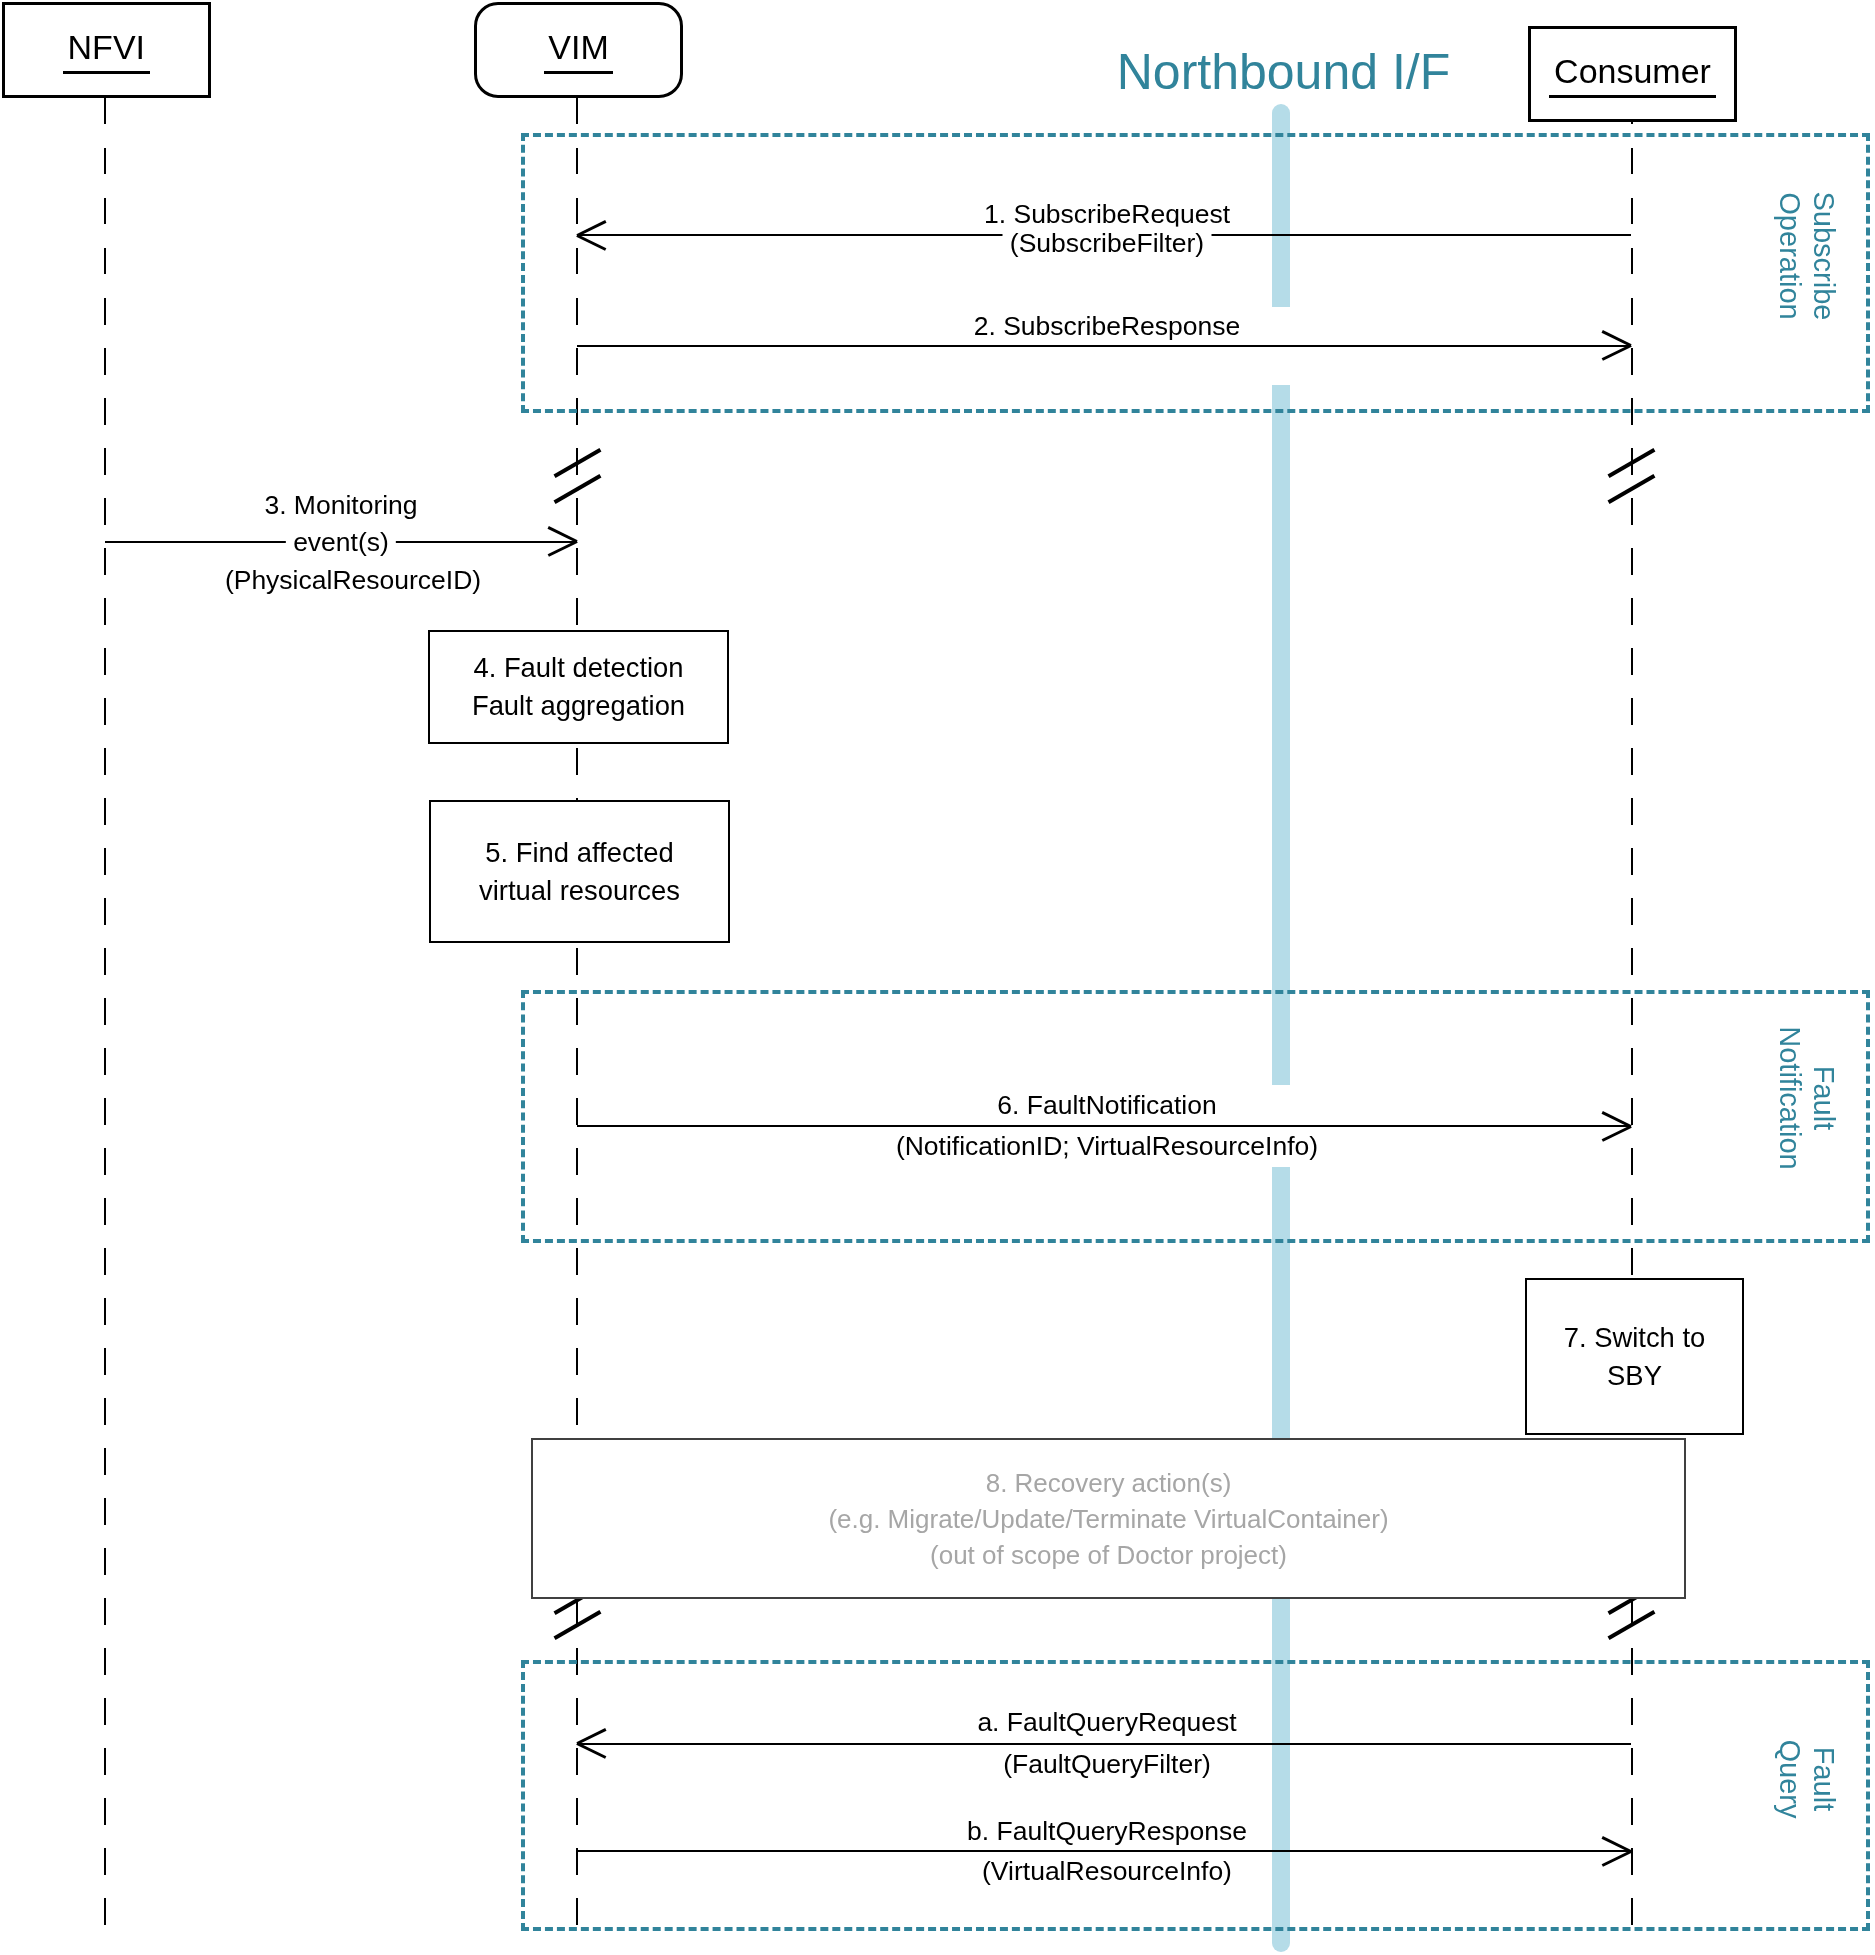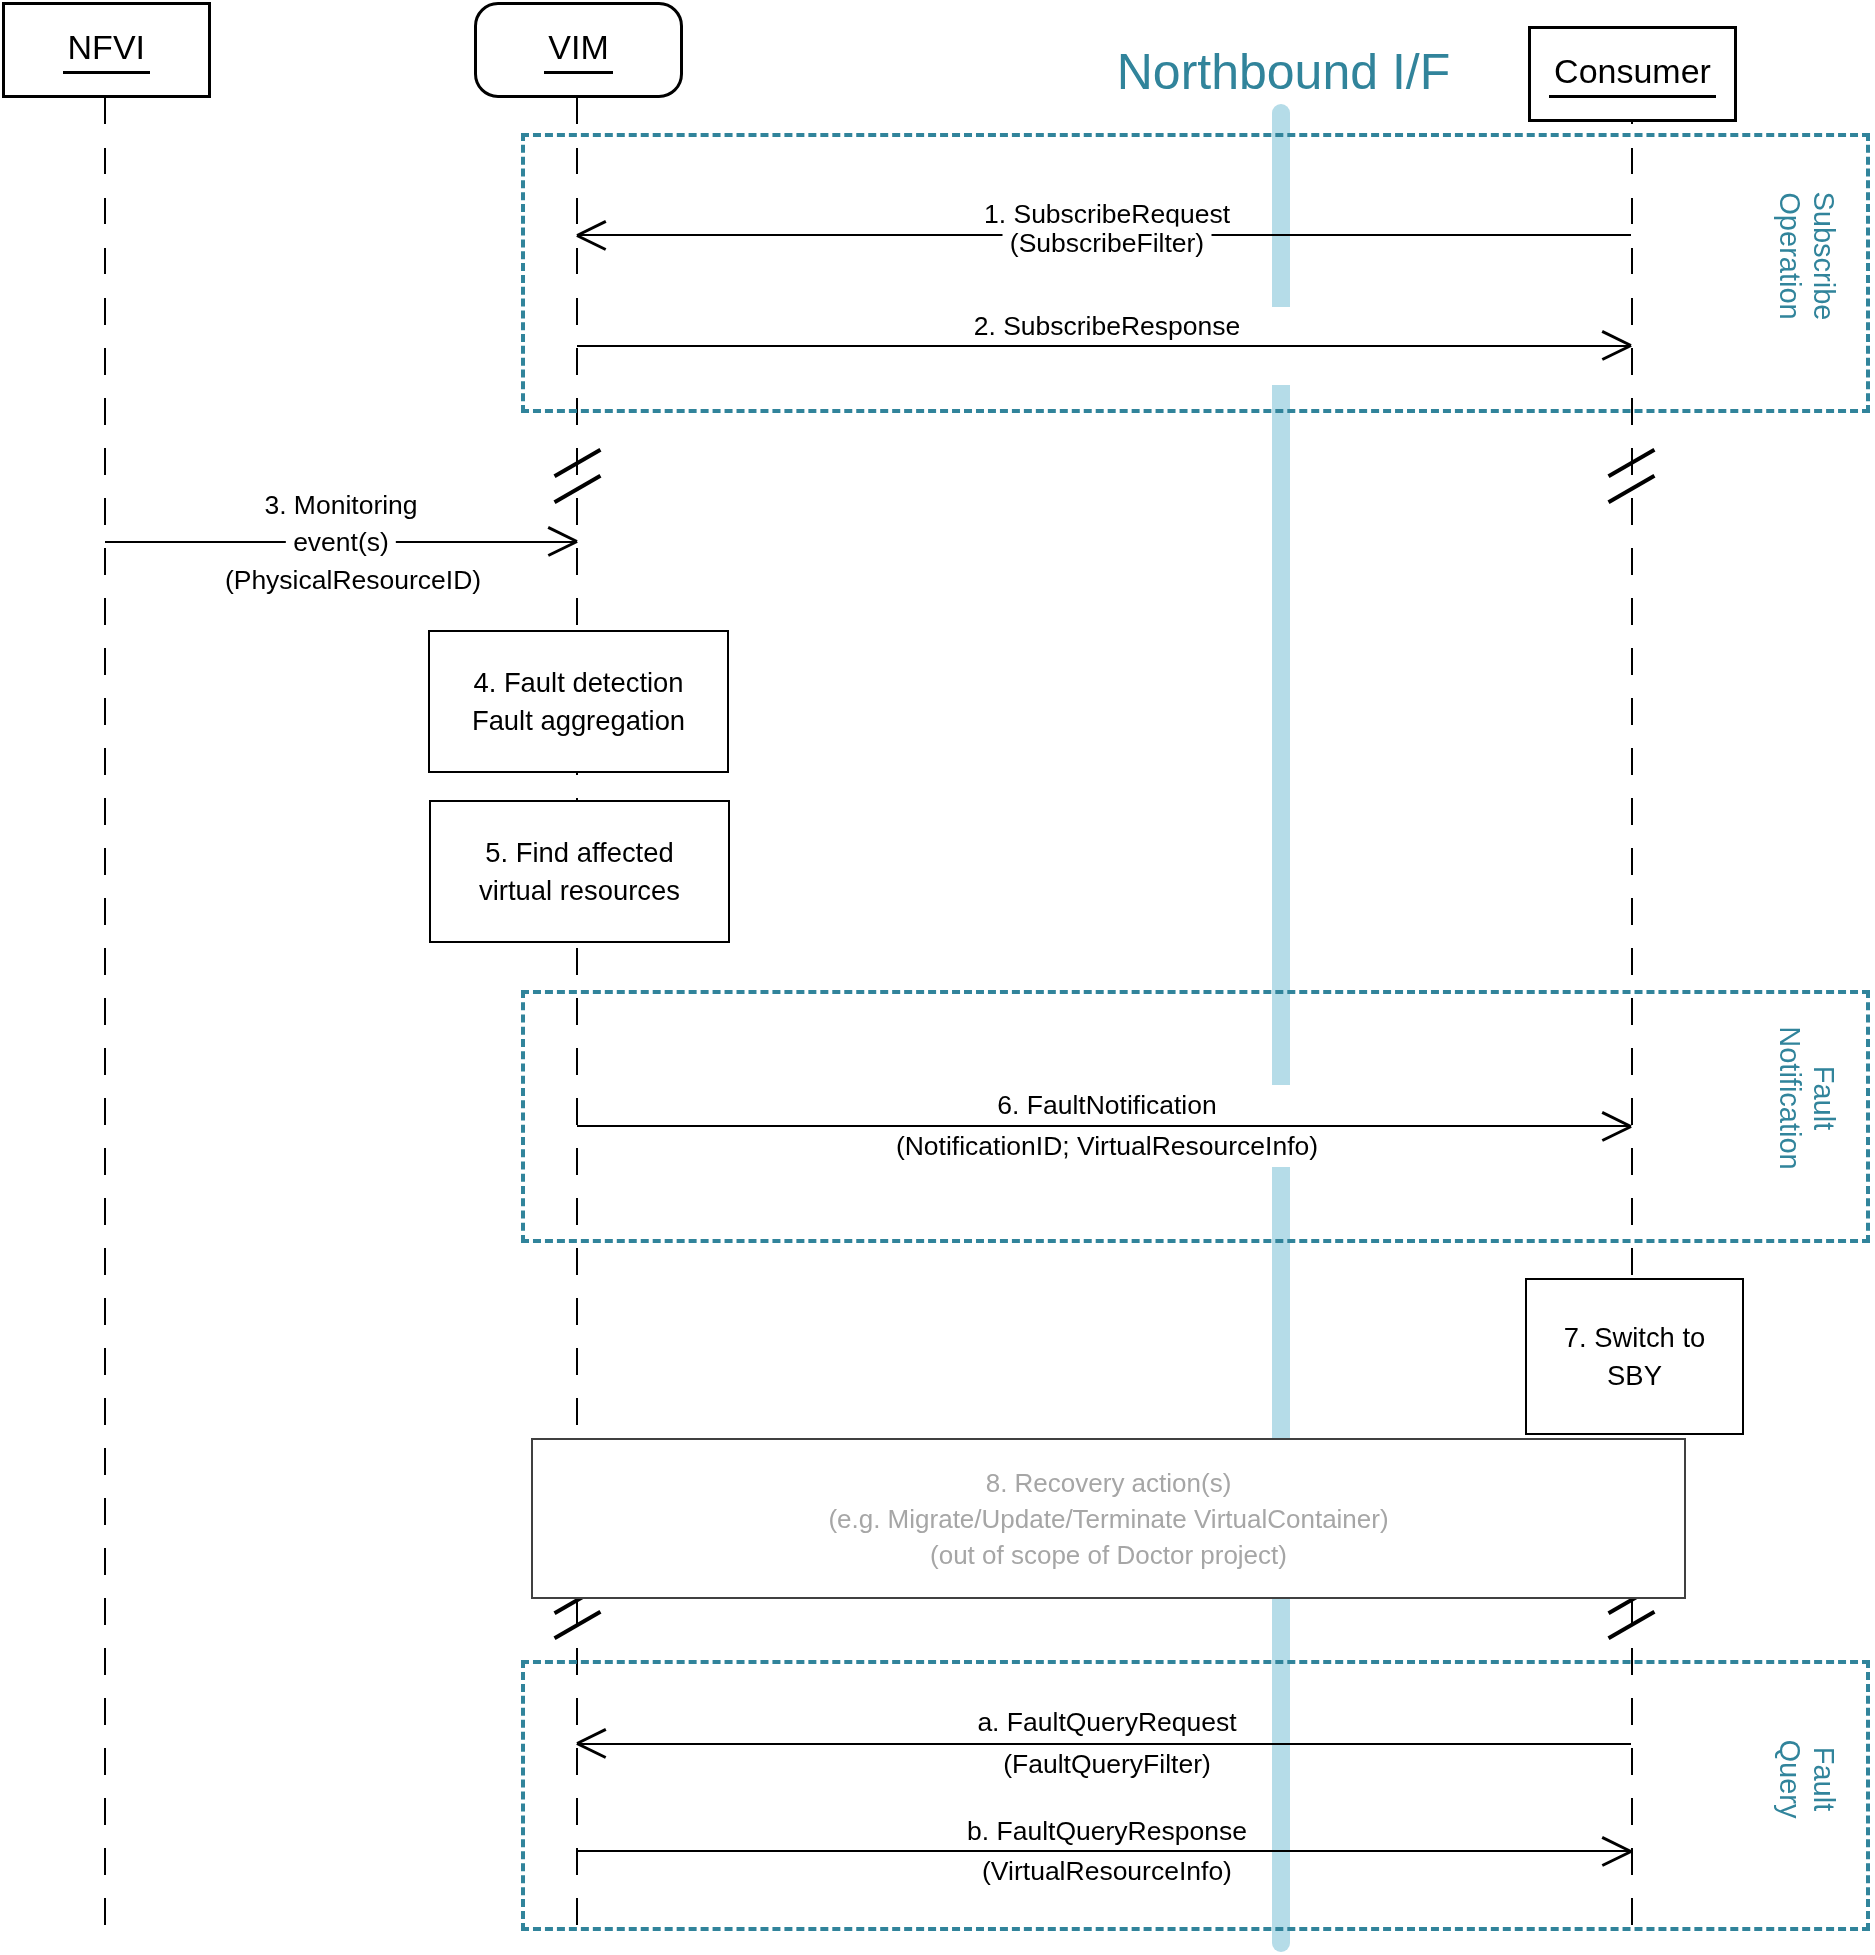--- a/index.html
+++ b/index.html
@@ -130,21 +130,21 @@
   <div class="abs break-bar" style="left:1605px;top:461px;"></div>
   <div class="abs break-bar" style="left:1605px;top:487px;"></div>
 
   <div class="abs msg-line" style="left:105px;top:541px;width:472px;"></div>
   <div class="abs barb to-right down" style="left:545px;top:540px;"></div>
   <div class="abs barb to-right up" style="left:545px;top:540px;"></div>
   <div class="abs msg-label" style="left:341px;top:505px;">3. Monitoring</div>
   <div class="abs msg-label" style="left:341px;top:542px;">event(s)</div>
   <div class="abs msg-label" style="left:341px;top:580px;margin-left:12px;">(PhysicalResourceID)</div>
 
-  <div class="abs step" style="left:428px;top:630px;width:301px;height:143px;align-items:center;">
+  <div class="abs step" style="left:428px;top:630px;width:301px;height:114px;align-items:center;">
     <div>4. Fault detection</div>
     <div>Fault aggregation</div>
   </div>
 
   <div class="abs step" style="left:429px;top:800px;width:301px;height:143px;">
     <div>5. Find affected</div>
     <div>virtual resources</div>
   </div>
 
   <div class="abs msg-line" style="left:577px;top:1125px;width:1054px;"></div>

